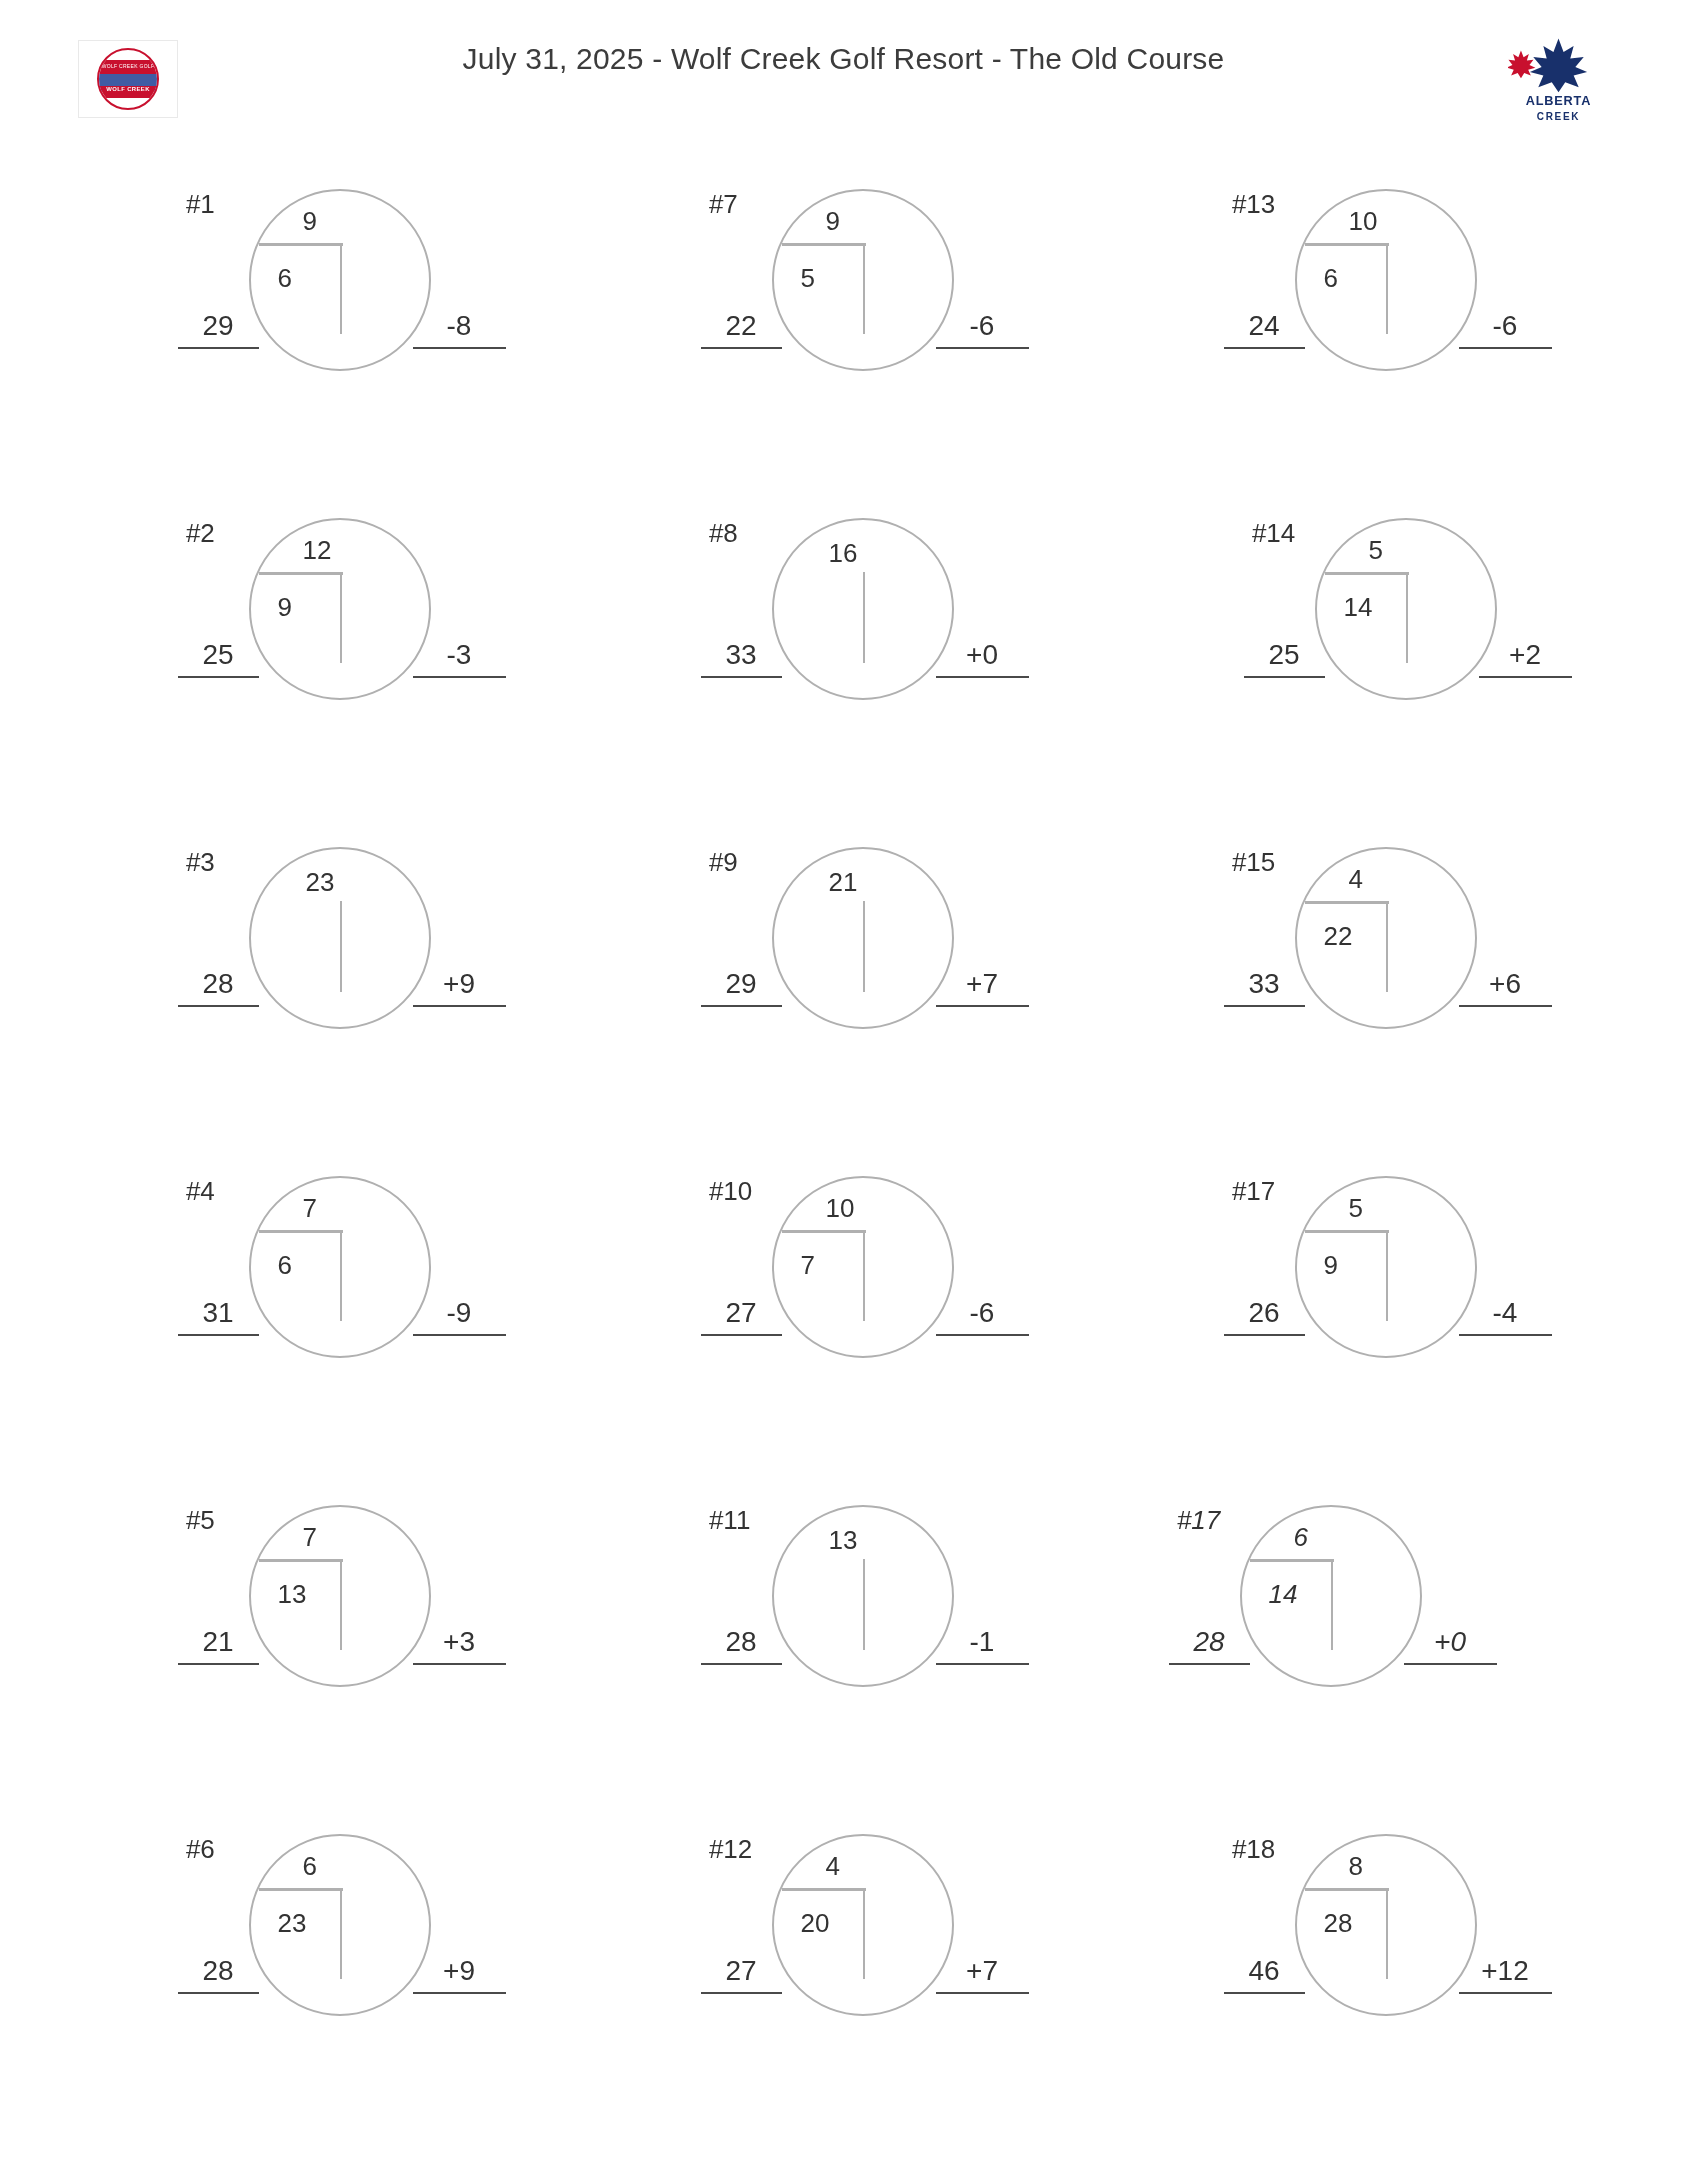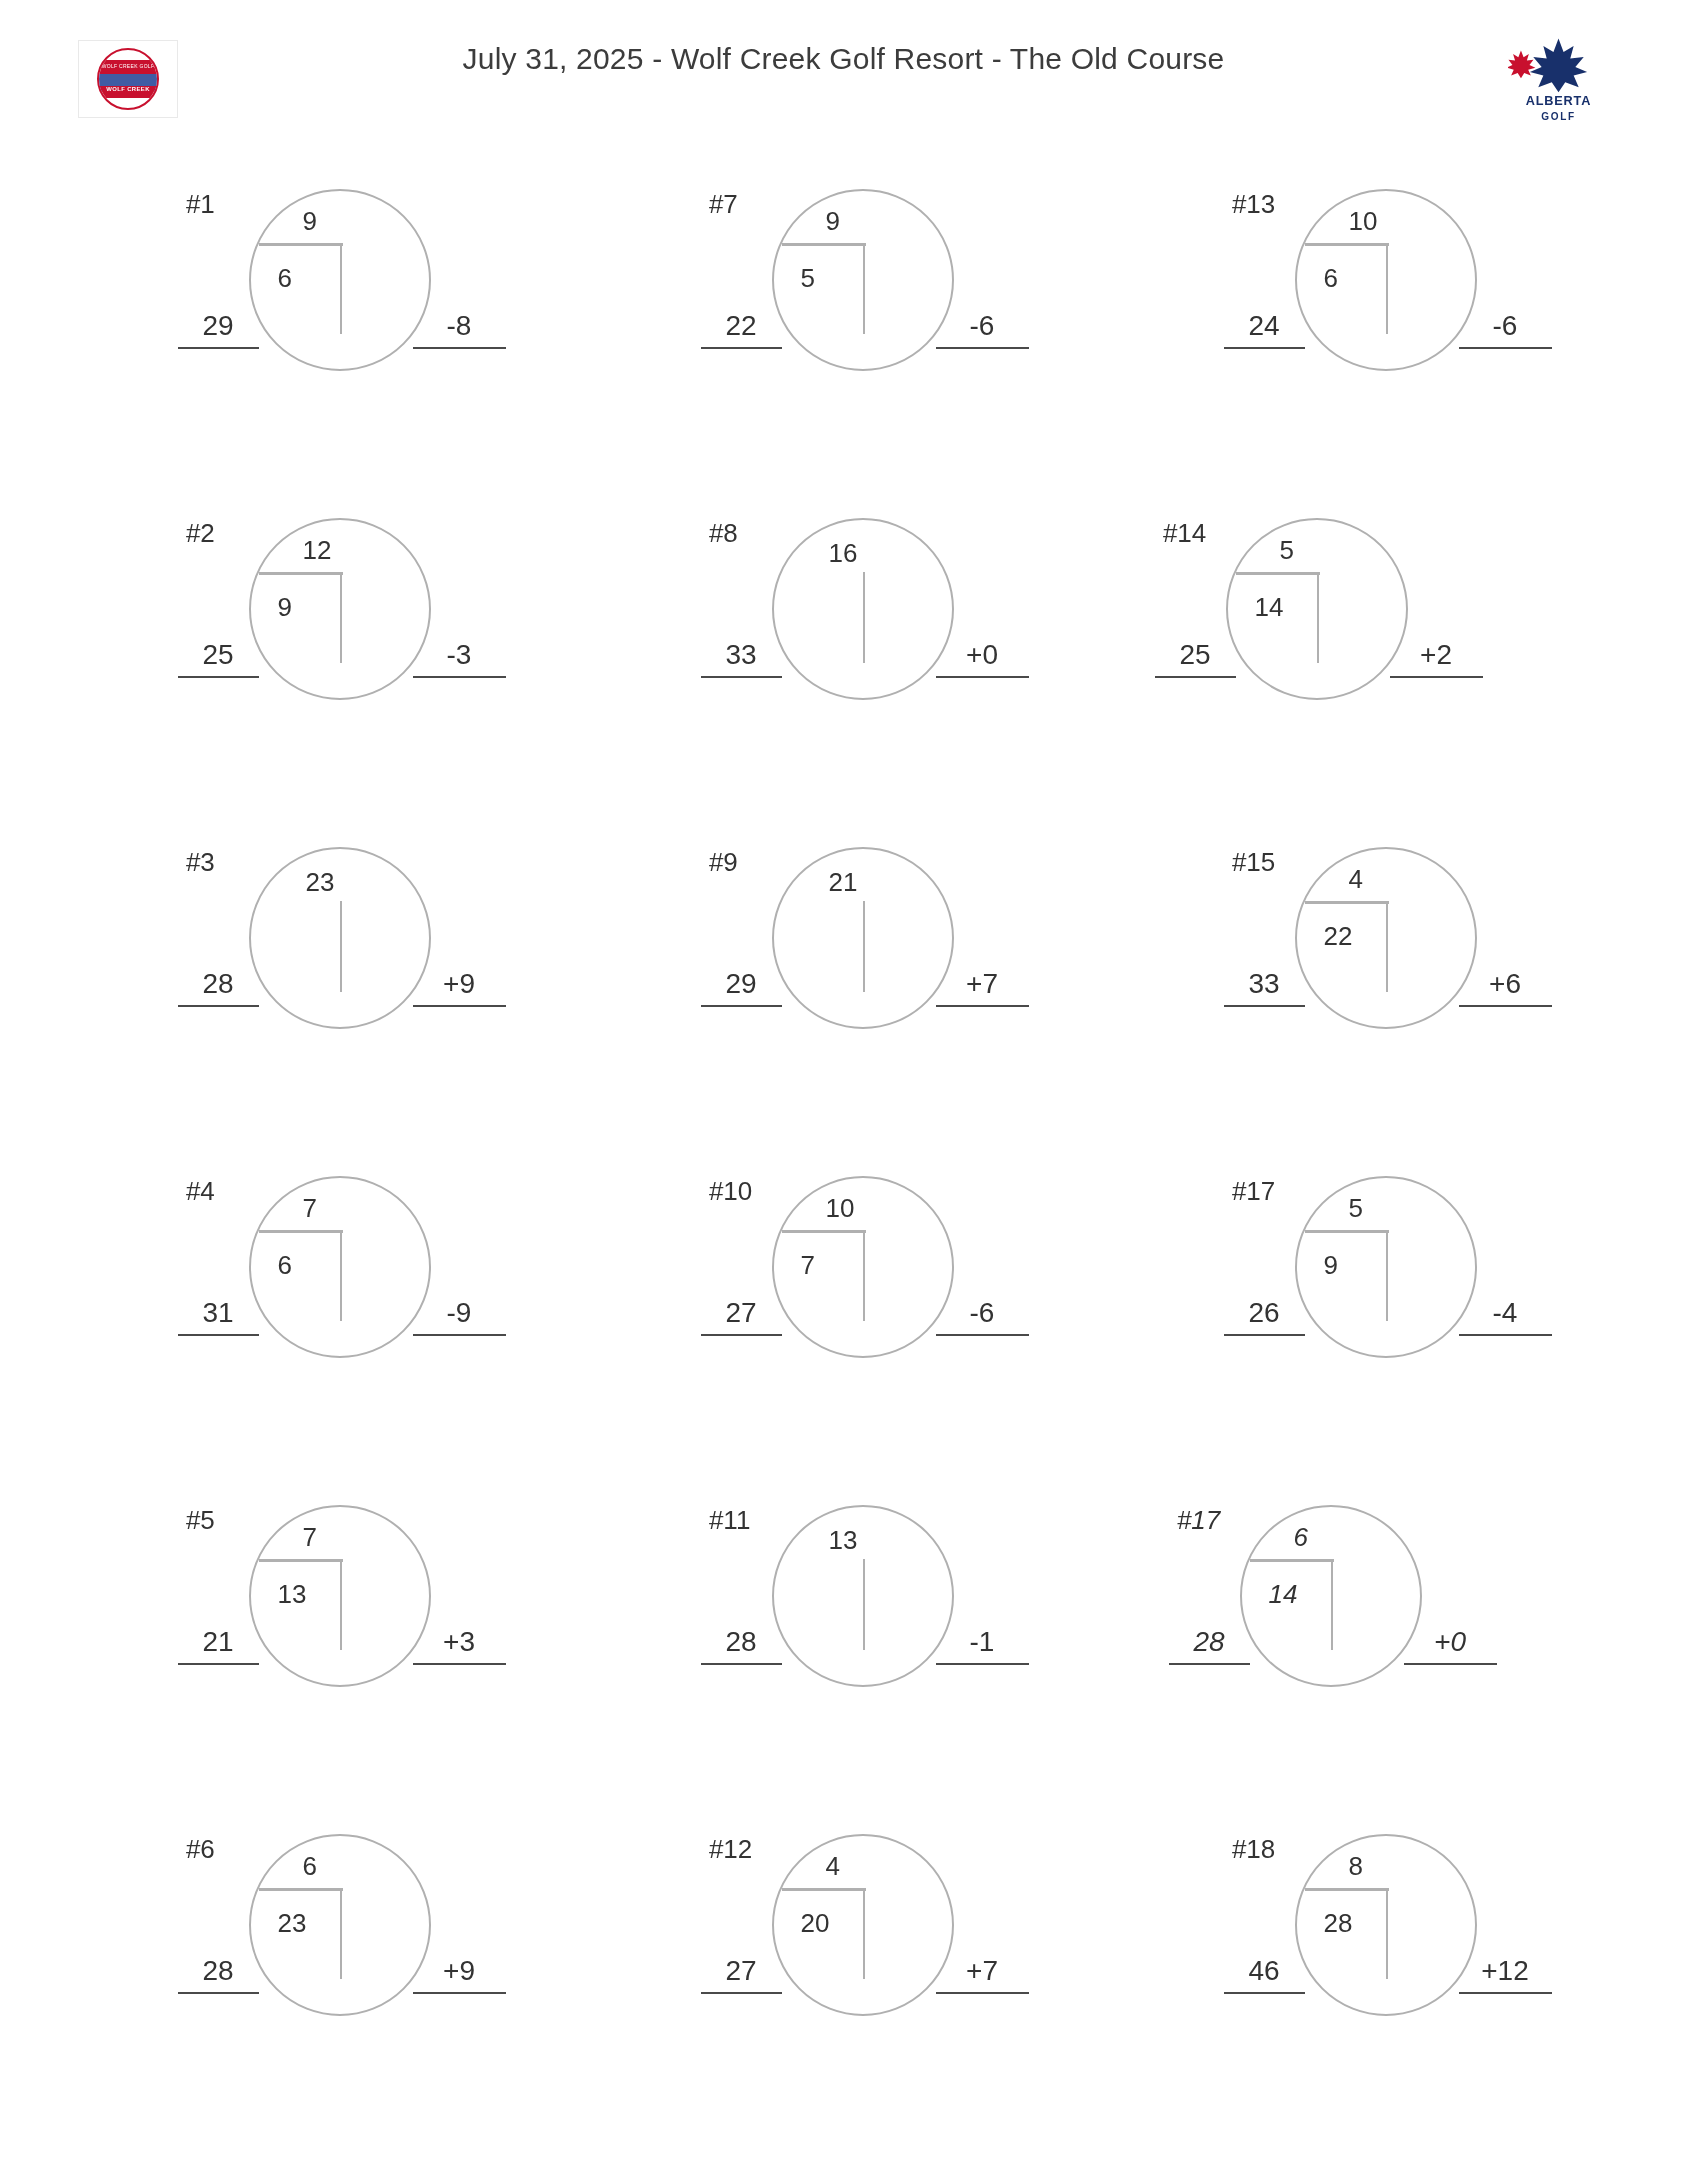--- a/index.html
+++ b/index.html
@@ -236,21 +236,21 @@
 
   <div class="logo-right">
     <div class="ag-leaves">
       <svg width="101" height="59" viewBox="0 0 120 70">
         <path d="M60 4 L66 20 L78 13 L74 28 L90 26 L80 38 L94 44 L78 48 L84 62 L68 56 L60 68 L52 56 L36 62 L42 48 L26 44 L40 38 L30 26 L46 28 L42 13 L54 20 Z" fill="#18306b"></path>
         <path d="M30 16 L34 26 L42 21 L39 31 L49 30 L43 38 L52 42 L41 45 L45 54 L35 50 L30 58 L25 50 L15 54 L19 45 L8 42 L17 38 L11 30 L21 31 L18 21 L26 26 Z" fill="#c8102e" transform="translate(-8,6) scale(0.78)"></path>
       </svg>
     </div>
     <div class="ag-text">
       <span>ALBERTA</span><br>
-      <span class="ag-sub">GOLF</span>
+      <span class="ag-sub">CREEK</span>
     </div>
   </div>
 </div>
 
 <div class="grid" id="grid" style="height: 1991px;">
     <div class="cell" style="left: 127px; top: 25px;">
       <div class="hole-label">#1</div>
       <div class="circle"></div>
       <div class="mark-horiz" style="left: 81px; top: 66px; width: 84px;"></div>
       <div class="mark-vert" style="left: 162px; top: 66px; height: 91px;"></div>
@@ -364,21 +364,21 @@
     <div class="cell" style="left: 1173px; top: 25px;">
       <div class="hole-label">#13</div>
       <div class="circle"></div>
       <div class="mark-horiz" style="left: 81px; top: 66px; width: 84px;"></div>
       <div class="mark-vert" style="left: 162px; top: 66px; height: 91px;"></div>
       <div class="inner-top" style="left: 125px; top: 29px;">10</div>
       <div class="inner-bottom" style="left: 100px; top: 86px;">6</div>
       <div class="left-val">24</div>
       <div class="right-val">-6</div>
     </div>
-    <div class="cell" style="left: 1104px; top: 354px;">
+    <div class="cell" style="left: 1193px; top: 354px;">
       <div class="hole-label">#14</div>
       <div class="circle"></div>
       <div class="mark-horiz" style="left: 81px; top: 66px; width: 84px;"></div>
       <div class="mark-vert" style="left: 162px; top: 66px; height: 91px;"></div>
       <div class="inner-top" style="left: 125px; top: 29px;">5</div>
       <div class="inner-bottom" style="left: 100px; top: 86px;">14</div>
       <div class="left-val">25</div>
       <div class="right-val">+2</div>
     </div>
     <div class="cell" style="left: 1173px; top: 683px;">

